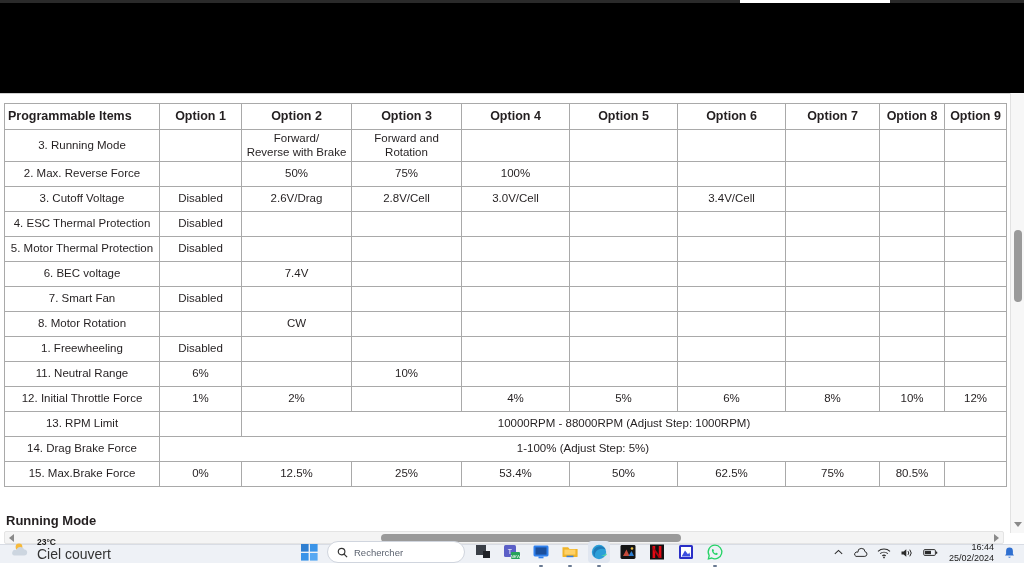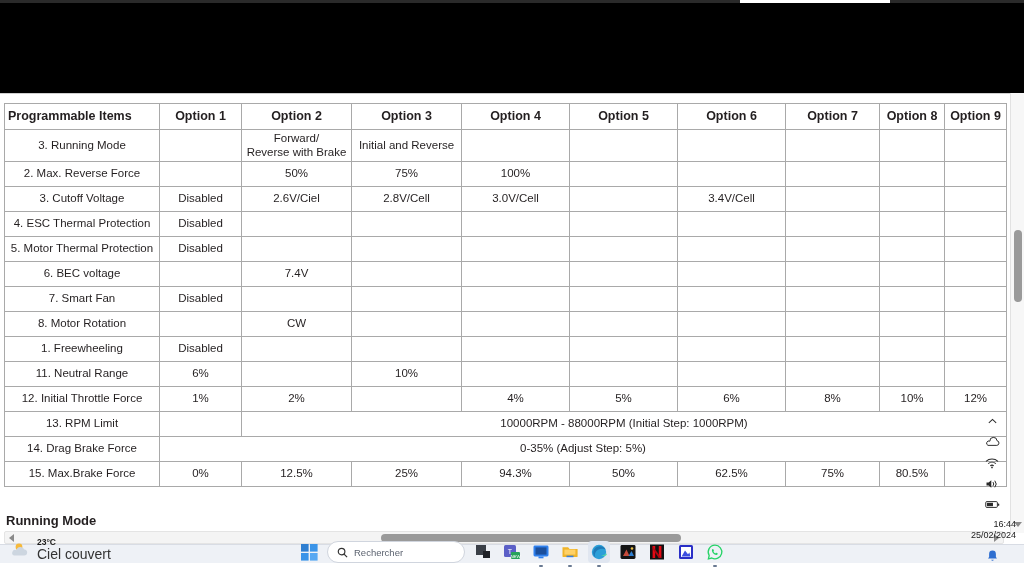--- a/index.html
+++ b/index.html
@@ -140,21 +140,21 @@
   }
   #search-pill {
     display:flex; align-items:center; gap:6px;
     width:138px; height:22px;
     background:#ffffff; border:1px solid #d0d5de;
     border-radius:12px; padding:0 9px;
   }
   #search-pill .ph { font-size:9.5px; color:#5c6370; }
 
   #tray {
-    position:absolute; right:8px; display:flex; align-items:center; gap:9px;flex-direction:column;
+    position:absolute; right:8px; display:flex; align-items:center; gap:9px;
   }
   #tray .clock { text-align:right; line-height:1.15; margin-left:2px; }
   #tray .clock .t { font-size:9px; color:#1a1a1a; }
   #tray .clock .d { font-size:9px; color:#1a1a1a; }
 </style>
 </head>
 <body>
 
 <div id="viewer-dark-band">
   <div class="hairline"></div>
@@ -187,21 +187,21 @@
         <th class="hdr">Option 7</th>
         <th class="hdr">Option 8</th>
         <th class="hdr">Option 9</th>
       </tr>
     </thead>
     <tbody id="spec-body">
         <tr>
           <td class="item">3. Running Mode</td>
           <td class="sel r1">Forward with Brake</td>
           <td class="r1">Forward/<br>Reverse with Brake</td>
-          <td class="r1">Initial and Reverse</td>
+          <td class="r1">Forward and Rotation</td>
           <td class="r1"></td>
           <td class="r1"></td>
           <td class="r1"></td>
           <td class="r1"></td>
           <td class="r1"></td>
           <td class="r1"></td>
         </tr>
         <tr>
           <td class="item">2. Max. Reverse Force</td>
           <td class="sel">25%</td>
@@ -210,21 +210,21 @@
           <td>100%</td>
           <td></td>
           <td></td>
           <td></td>
           <td></td>
           <td></td>
         </tr>
         <tr>
           <td class="item">3. Cutoff Voltage</td>
           <td>Disabled</td>
-          <td>2.6V/Ciel</td>
+          <td>2.6V/Drag</td>
           <td>2.8V/Cell</td>
           <td>3.0V/Cell</td>
           <td class="sel">3.2V/Cell</td>
           <td>3.4V/Cell</td>
           <td></td>
           <td></td>
           <td></td>
         </tr>
         <tr>
           <td class="item">4. ESC Thermal Protection</td>
@@ -318,32 +318,32 @@
           <td>4%</td>
           <td>5%</td>
           <td>6%</td>
           <td>8%</td>
           <td>10%</td>
           <td>12%</td>
         </tr>
         <tr>
           <td class="item">13. RPM Limit</td>
           <td class="sel">Unlimited</td>
-          <td class="range" colspan="8">10000RPM - 88000RPM (Initial Step: 1000RPM)</td>
+          <td class="range" colspan="8">10000RPM - 88000RPM (Adjust Step: 1000RPM)</td>
         </tr>
         <tr>
           <td class="item">14. Drag Brake Force</td>
-          <td class="range" colspan="9">0-35% (Adjust Step: 5%)</td>
+          <td class="range" colspan="9">1-100% (Adjust Step: 5%)</td>
         </tr>
         <tr>
           <td class="item">15. Max.Brake Force</td>
           <td>0%</td>
           <td>12.5%</td>
           <td>25%</td>
-          <td>94.3%</td>
+          <td>53.4%</td>
           <td>50%</td>
           <td>62.5%</td>
           <td>75%</td>
           <td>80.5%</td>
           <td class="sel">100%</td>
         </tr>
       </tbody>
   </table>
 </div>
 

